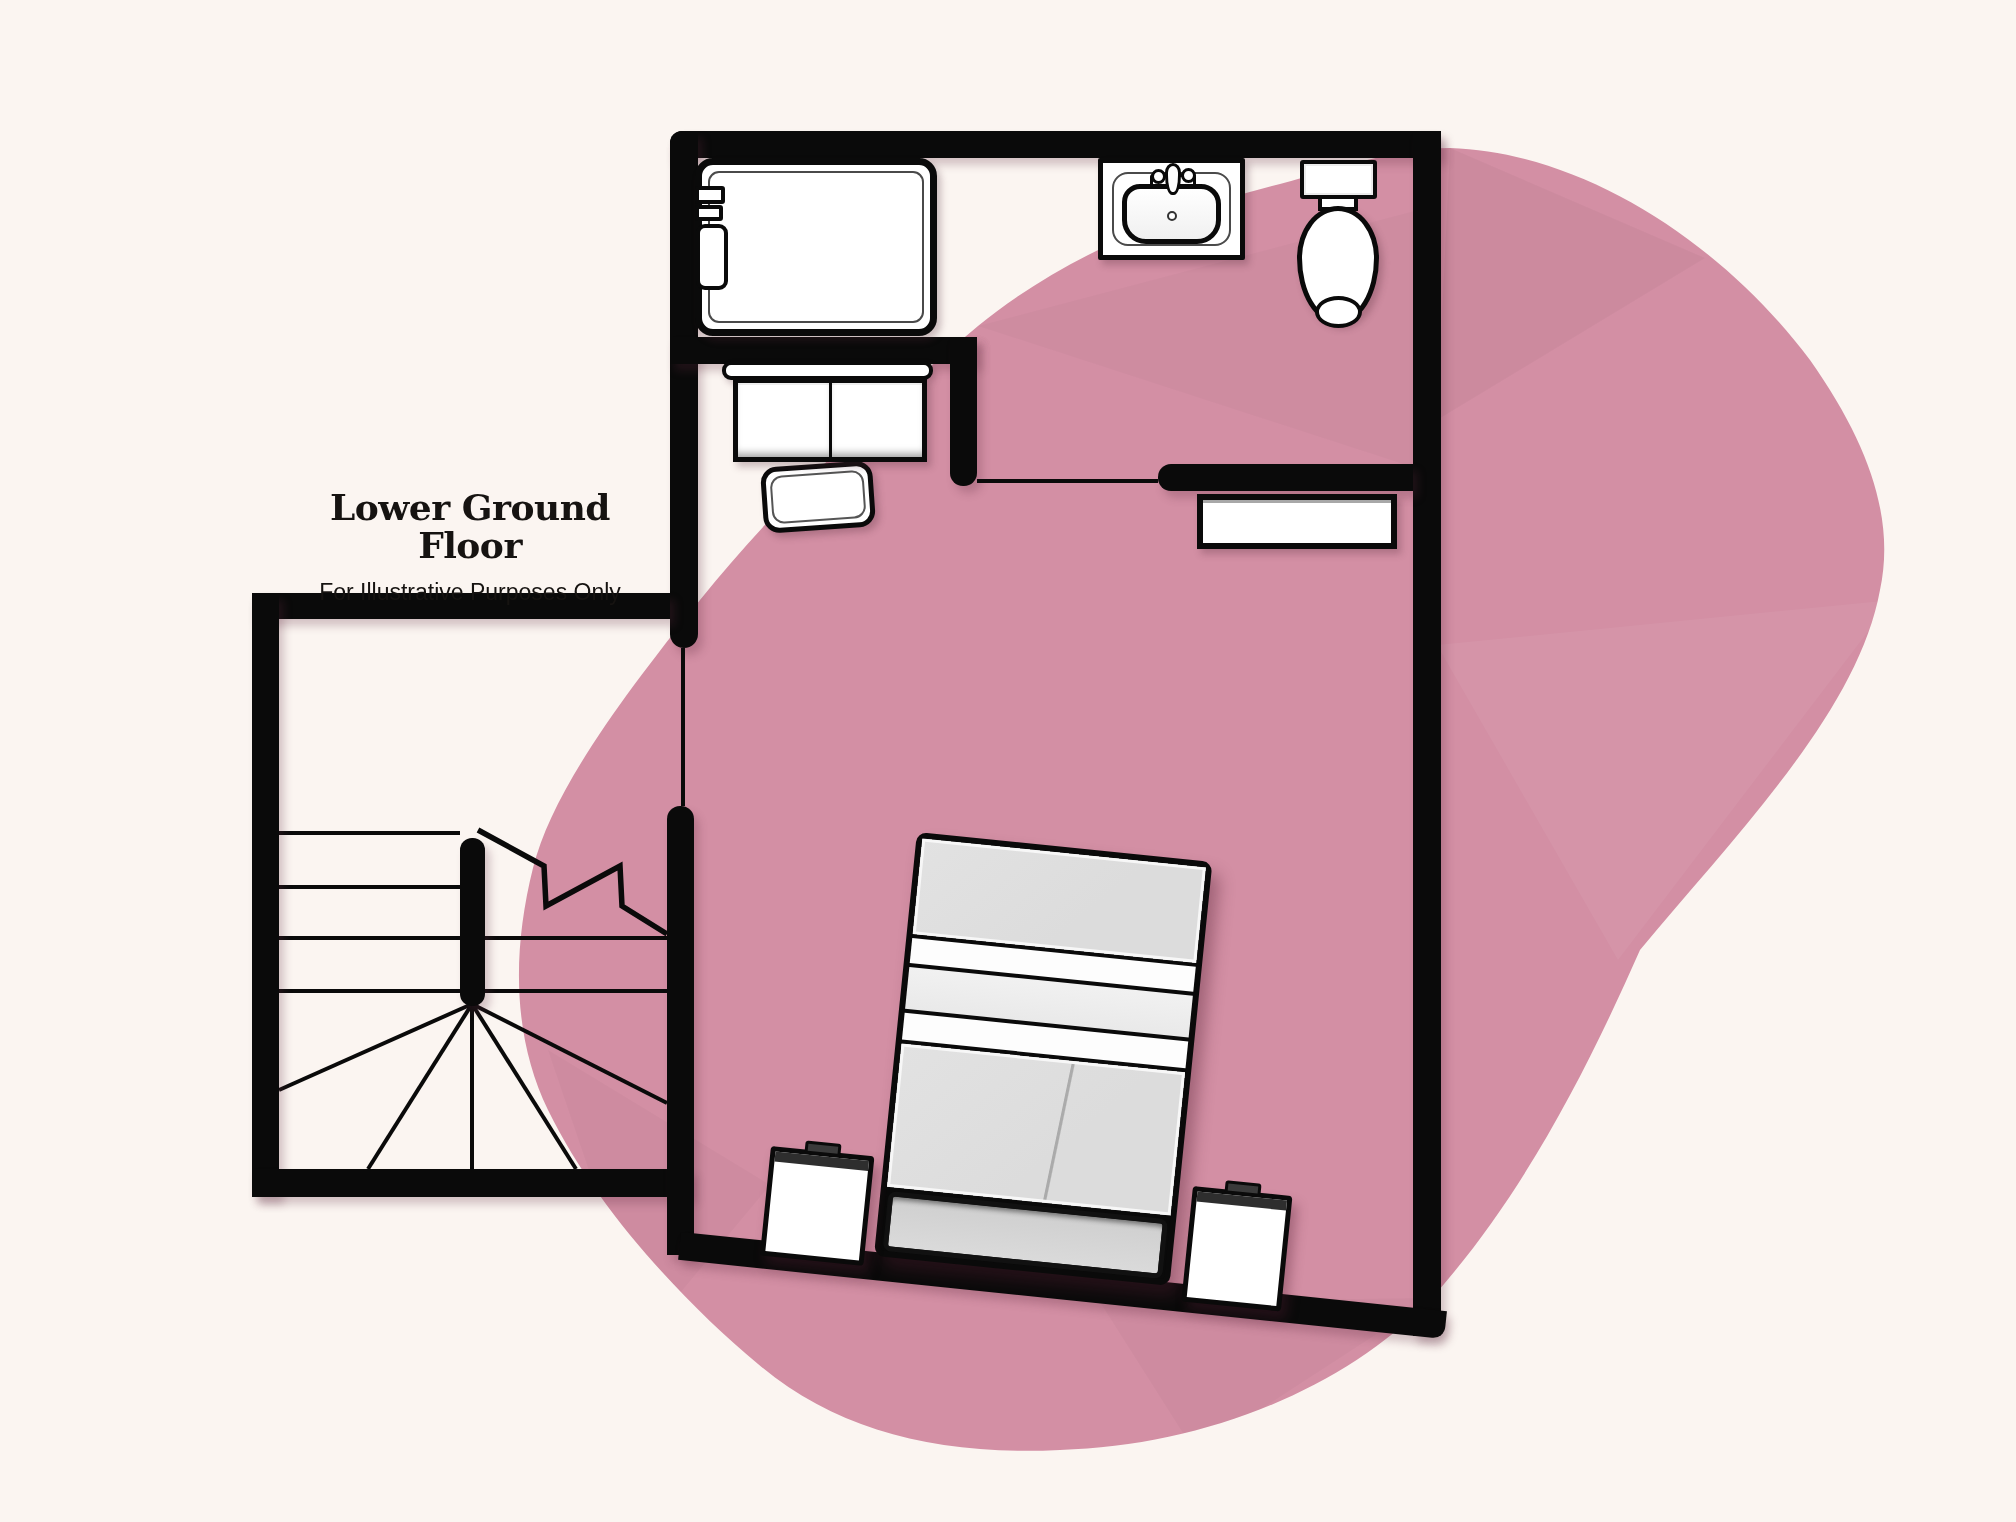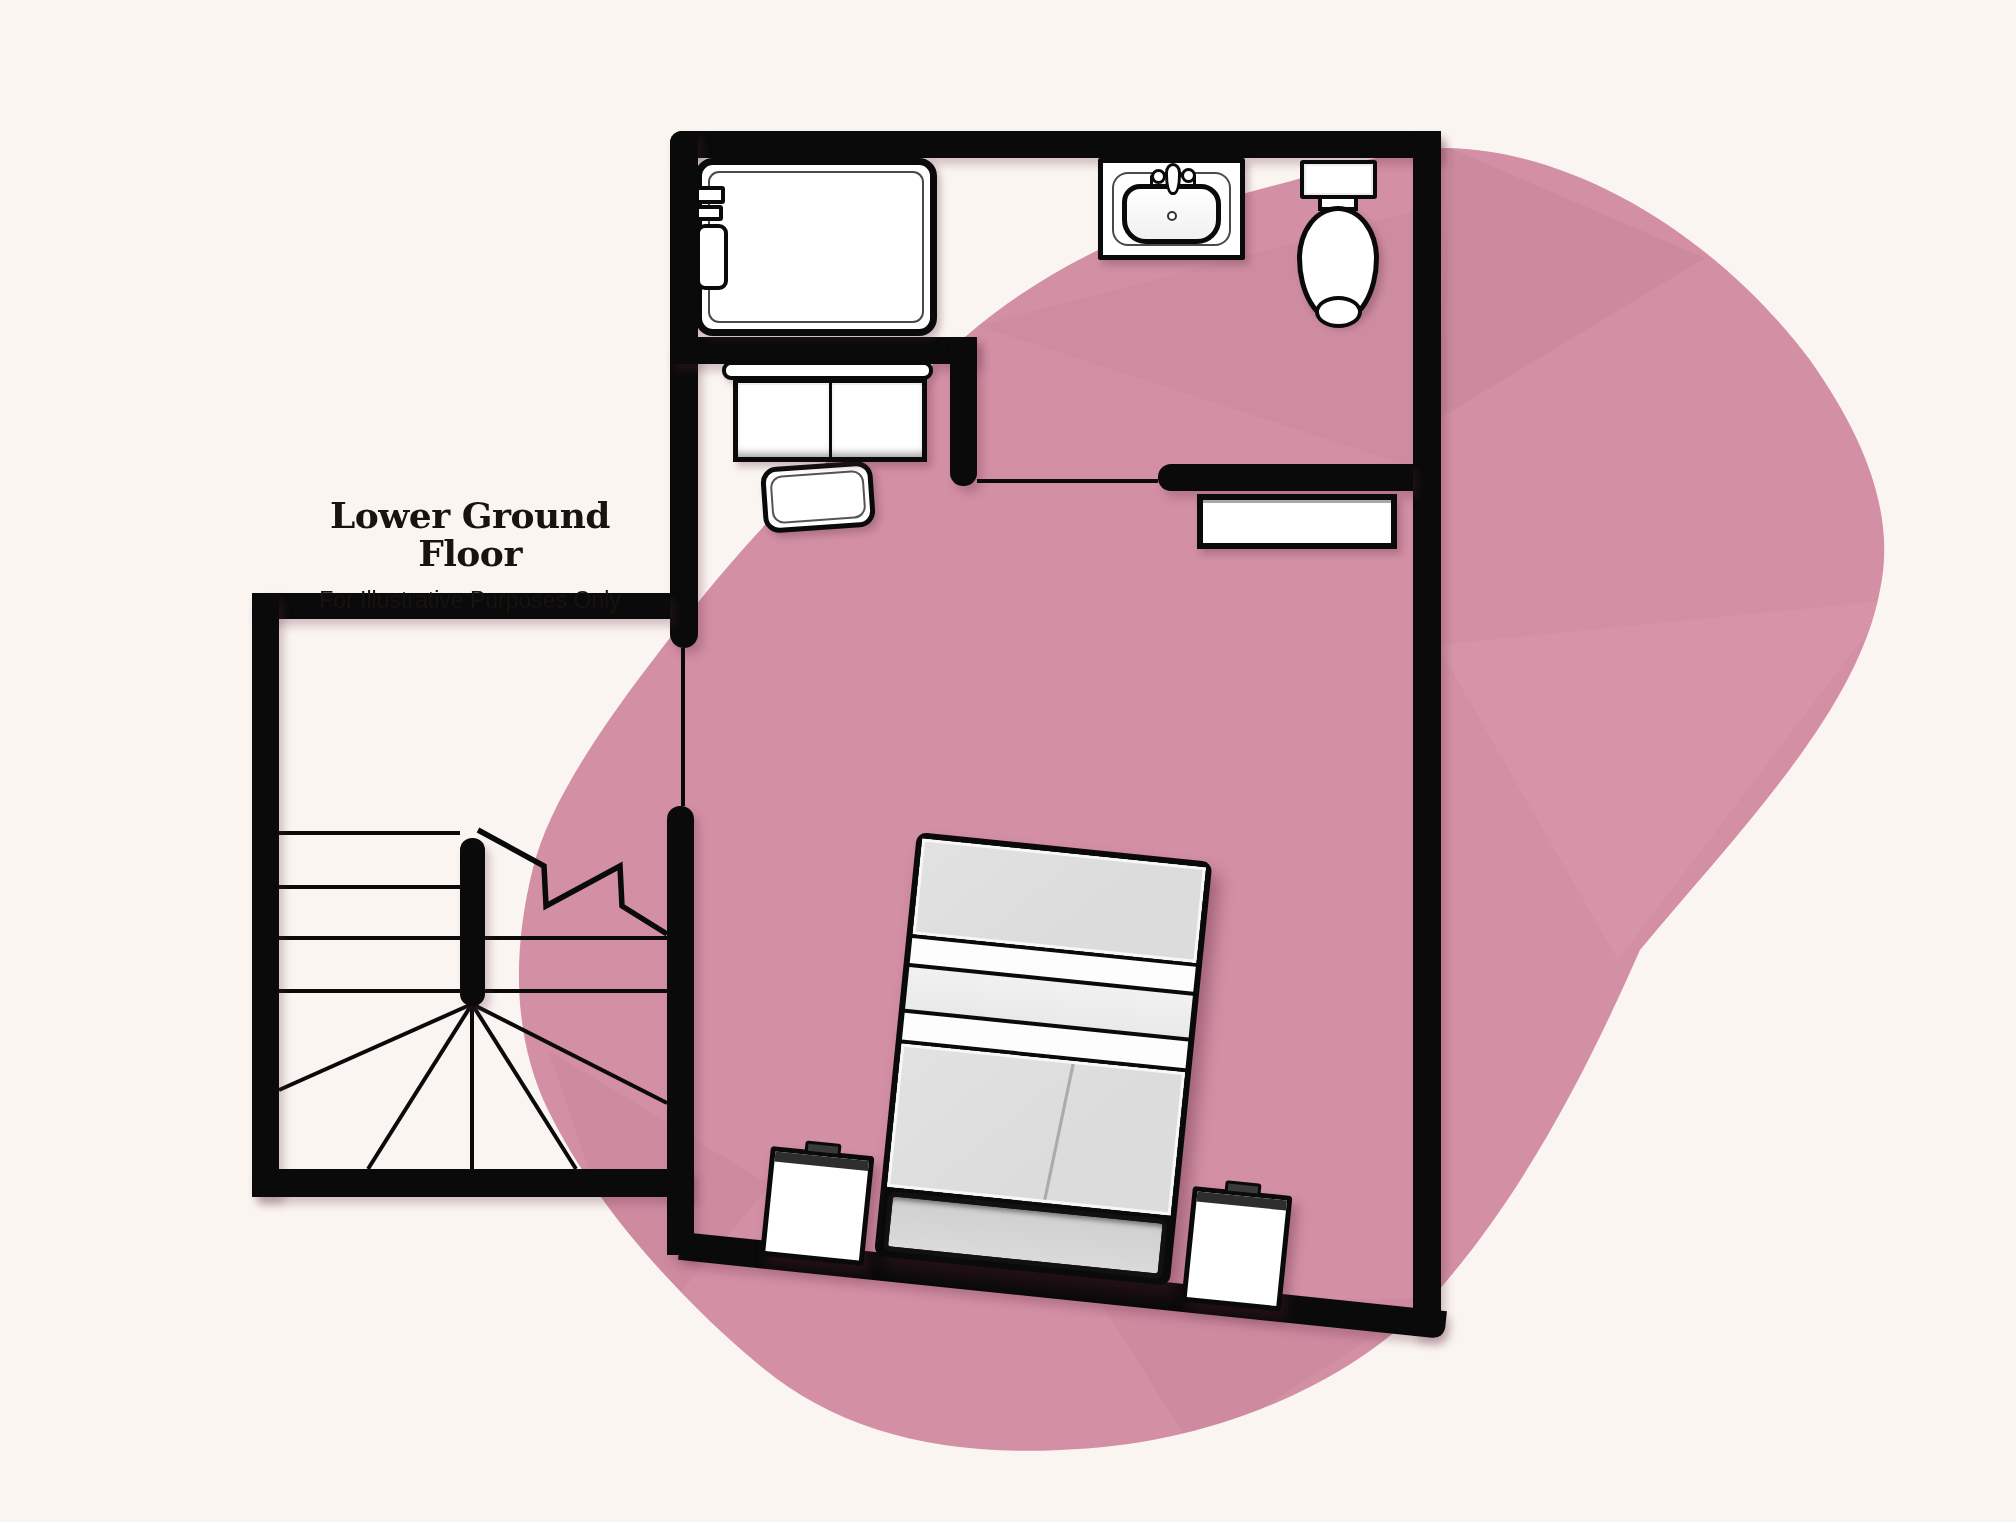--- a/index.html
+++ b/index.html
@@ -64,23 +64,23 @@
   
   .nightstand{position:absolute;background:var(--fixture-white,#fff);border:5px solid var(--wall-black,#0a0a0a);
        border-radius:4px;box-sizing:border-box;transform-origin:0 0;transform:rotate(5.8deg);
        box-shadow:6px 8px 12px rgba(80,30,48,.35);}
   .nightstand .topband{position:absolute;left:0;top:0;right:0;height:10px;background:var(--nightstand-top,#2e2e2e);}
   .nightstand .knob{position:absolute;top:-14px;left:50%;transform:translateX(-50%);
        width:36px;height:13px;background:#3a3a3a;border:3px solid var(--wall-black,#0a0a0a);
        border-radius:3px;box-sizing:border-box;}
   
   .title-block{position:absolute;left:280px;top:481px;width:380px;text-align:center;color:#161311;}
-  .title-block h1{margin:16px;font-family:"DejaVu Serif",serif;font-weight:bold;font-size:36px;
+  .title-block h1{margin:8px;font-family:"DejaVu Serif",serif;font-weight:bold;font-size:36px;
        letter-spacing:-.5px;line-height:1.05;}
-  .title-block p{margin:8px 0 0 0;font-family:"Liberation Sans","DejaVu Sans",sans-serif;
+  .title-block p{margin:16px 0 0 0;font-family:"Liberation Sans","DejaVu Sans",sans-serif;
        font-size:23px;line-height:1;}
   #stair-svg{position:absolute;left:0;top:0;pointer-events:none;}
 </style>
 </head>
 <body>
 
 <div class="canvas">
 
   <svg id="blob-svg" width="2016" height="1522" viewBox="0 0 2016 1522">
     <defs>

